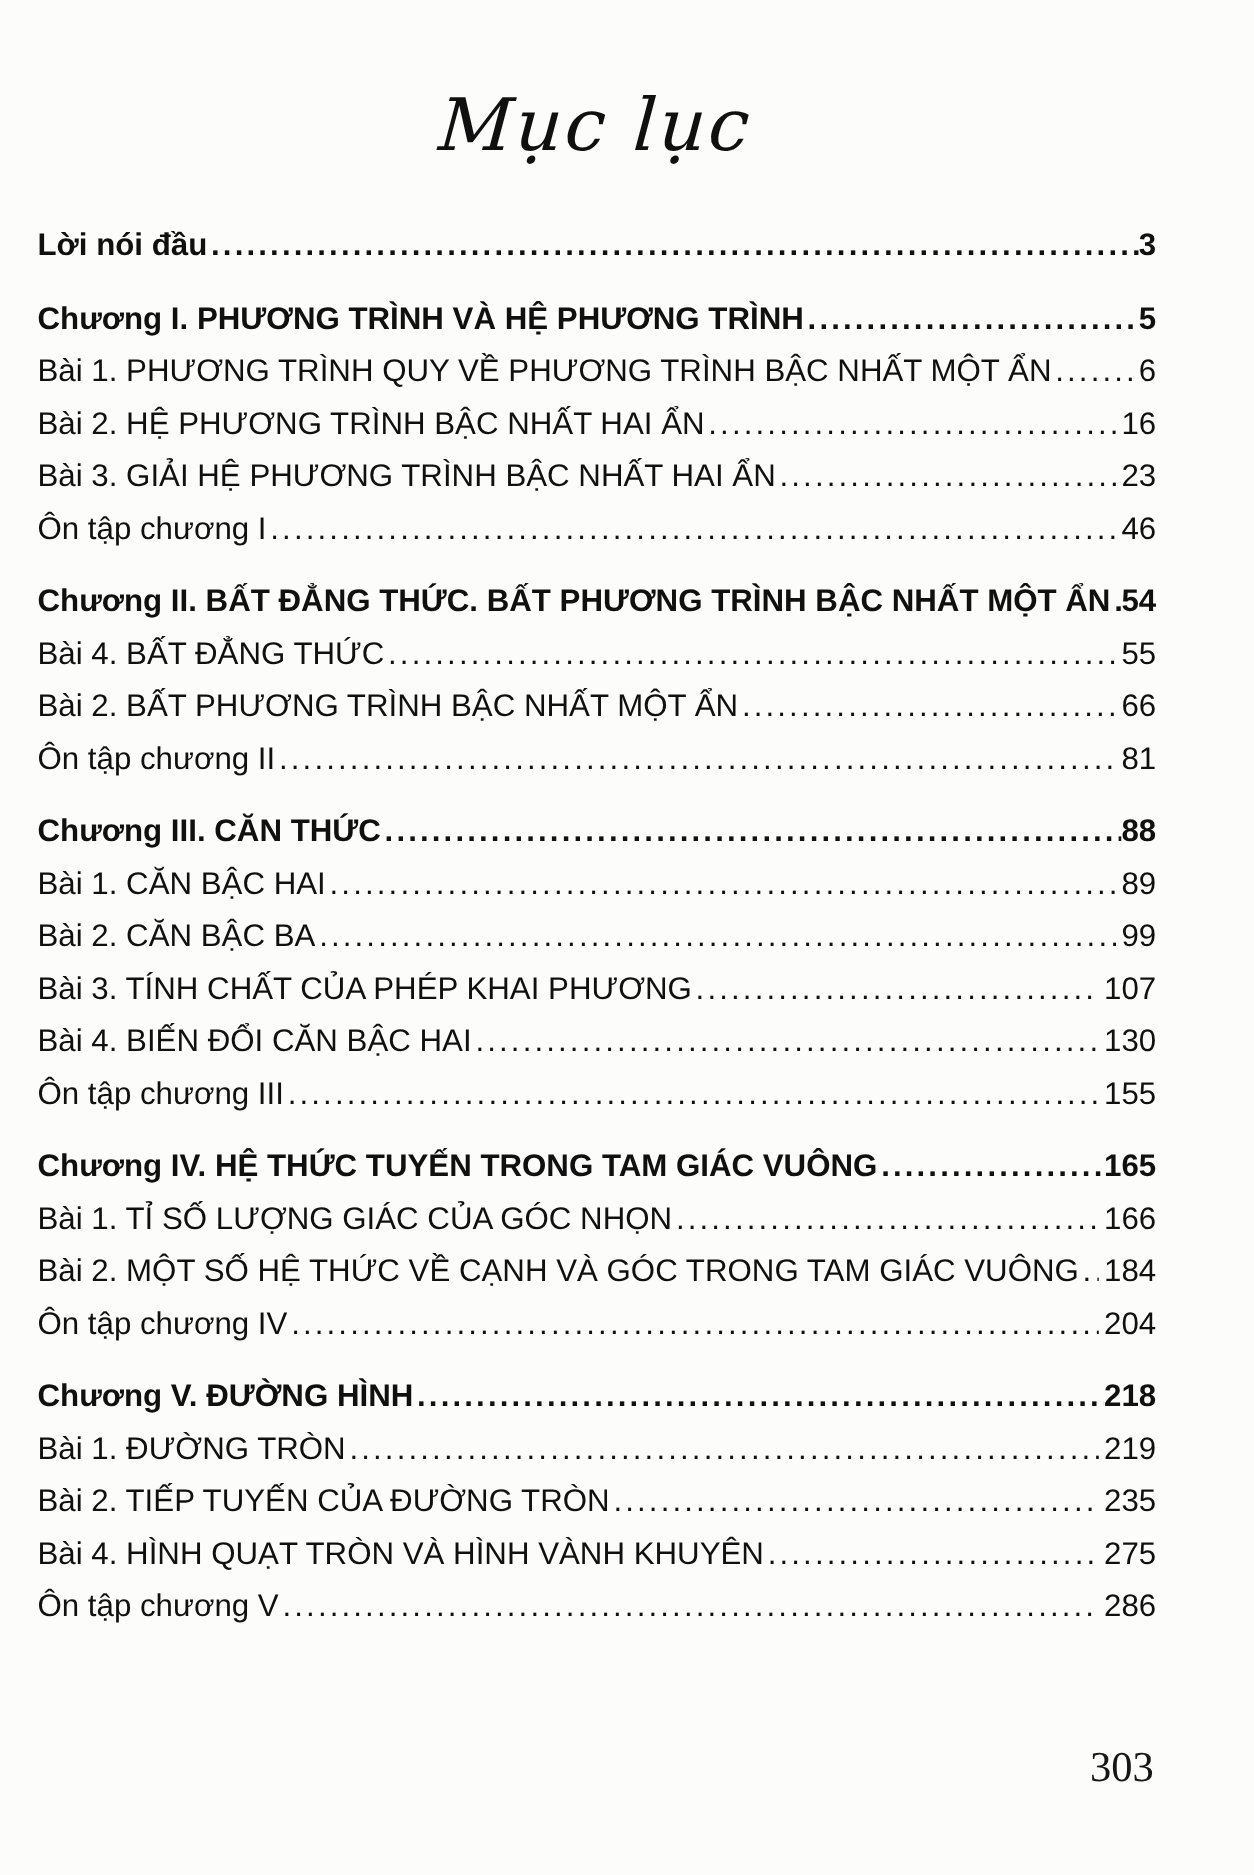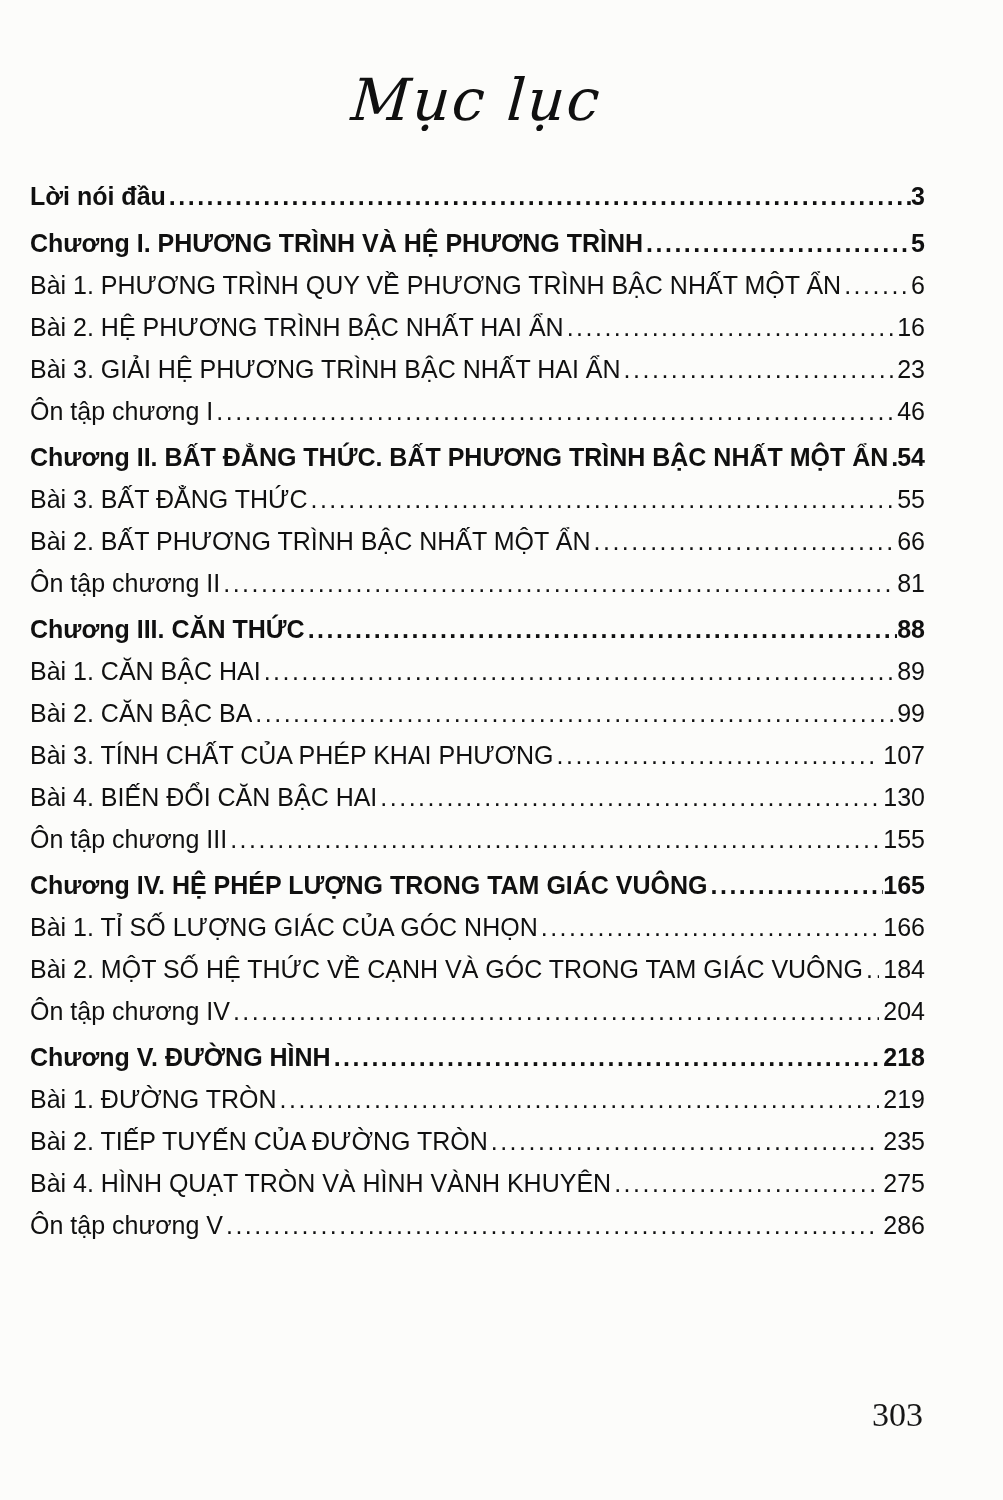--- a/index.html
+++ b/index.html
@@ -23,21 +23,21 @@
     transform:skewX(-4deg);
   }
   .toc { margin-top:4px; }
   .row {
     display:flex; align-items:flex-start;
     height:42px; line-height:42px;
     font-size:25px;
     white-space:nowrap;
   }
   .front { font-weight:bold; height:44px; line-height:44px; }
-  .chapter { font-weight:bold; margin-top:4px; }
+  .chapter { font-weight:bold; margin-top:16px; }
   .lbl { flex:0 1 auto; overflow:hidden; }
   .dots { flex:1 1 0; overflow:hidden; margin-left:3px; min-width:0; }
   .dots::after {
     content:"........................................................................................................................................................";
     letter-spacing:2.5px;
   }
   .pg { flex:0 0 auto; padding-left:4px; }
   .chapter .pg, .front .pg { padding-left:0; }
   .folio {
     position:absolute; top:1396px; right:80px;
@@ -85,21 +85,21 @@
         <span class="dots"></span>
         <span class="pg">46</span>
     </div>
 
     <div class="row chapter">
       <span class="lbl">Chương II. BẤT ĐẲNG THỨC. BẤT PHƯƠNG TRÌNH BẬC NHẤT MỘT ẨN</span>
         <span class="dots"></span>
         <span class="pg">54</span>
     </div>
     <div class="row item">
-      <span class="lbl">Bài 3. BẤT ĐẲNG THỨC</span>
+      <span class="lbl">Bài 4. BẤT ĐẲNG THỨC</span>
         <span class="dots"></span>
         <span class="pg">55</span>
     </div>
     <div class="row item">
       <span class="lbl">Bài 2. BẤT PHƯƠNG TRÌNH BẬC NHẤT MỘT ẨN</span>
         <span class="dots"></span>
         <span class="pg">66</span>
     </div>
     <div class="row item">
       <span class="lbl">Ôn tập chương II</span>
@@ -132,21 +132,21 @@
         <span class="dots"></span>
         <span class="pg">130</span>
     </div>
     <div class="row item">
       <span class="lbl">Ôn tập chương III</span>
         <span class="dots"></span>
         <span class="pg">155</span>
     </div>
 
     <div class="row chapter">
-      <span class="lbl">Chương IV. HỆ PHÉP LƯỢNG TRONG TAM GIÁC VUÔNG</span>
+      <span class="lbl">Chương IV. HỆ THỨC TUYẾN TRONG TAM GIÁC VUÔNG</span>
         <span class="dots"></span>
         <span class="pg">165</span>
     </div>
     <div class="row item">
       <span class="lbl">Bài 1. TỈ SỐ LƯỢNG GIÁC CỦA GÓC NHỌN</span>
         <span class="dots"></span>
         <span class="pg">166</span>
     </div>
     <div class="row item">
       <span class="lbl">Bài 2. MỘT SỐ HỆ THỨC VỀ CẠNH VÀ GÓC TRONG TAM GIÁC VUÔNG</span>

